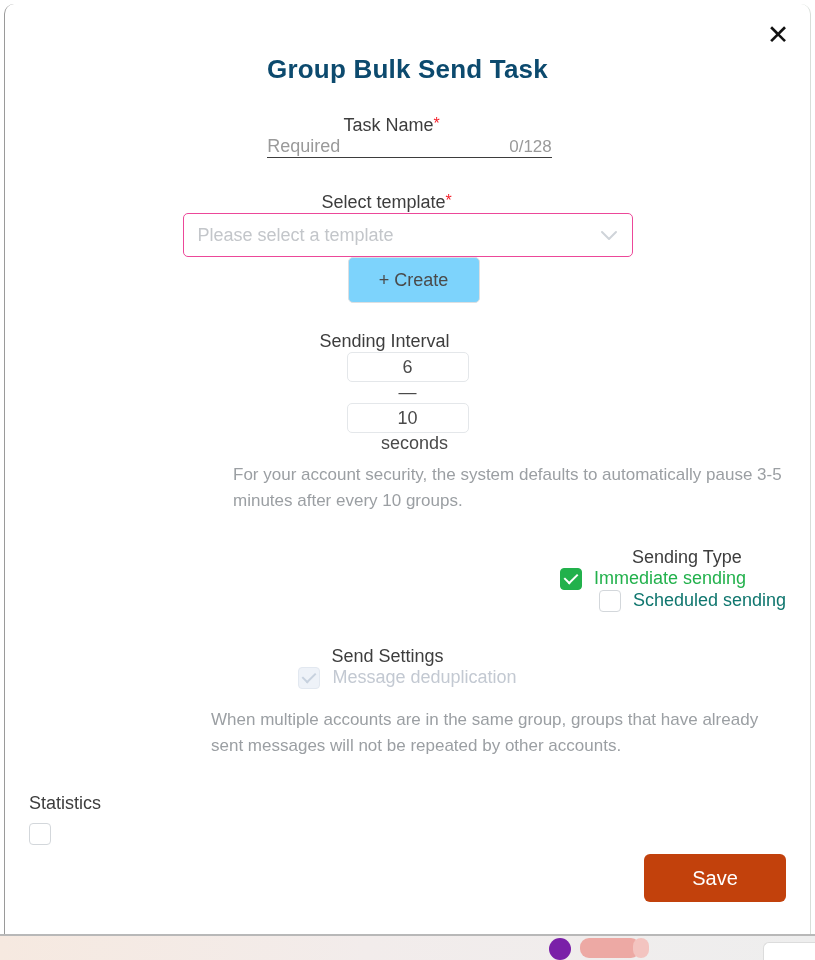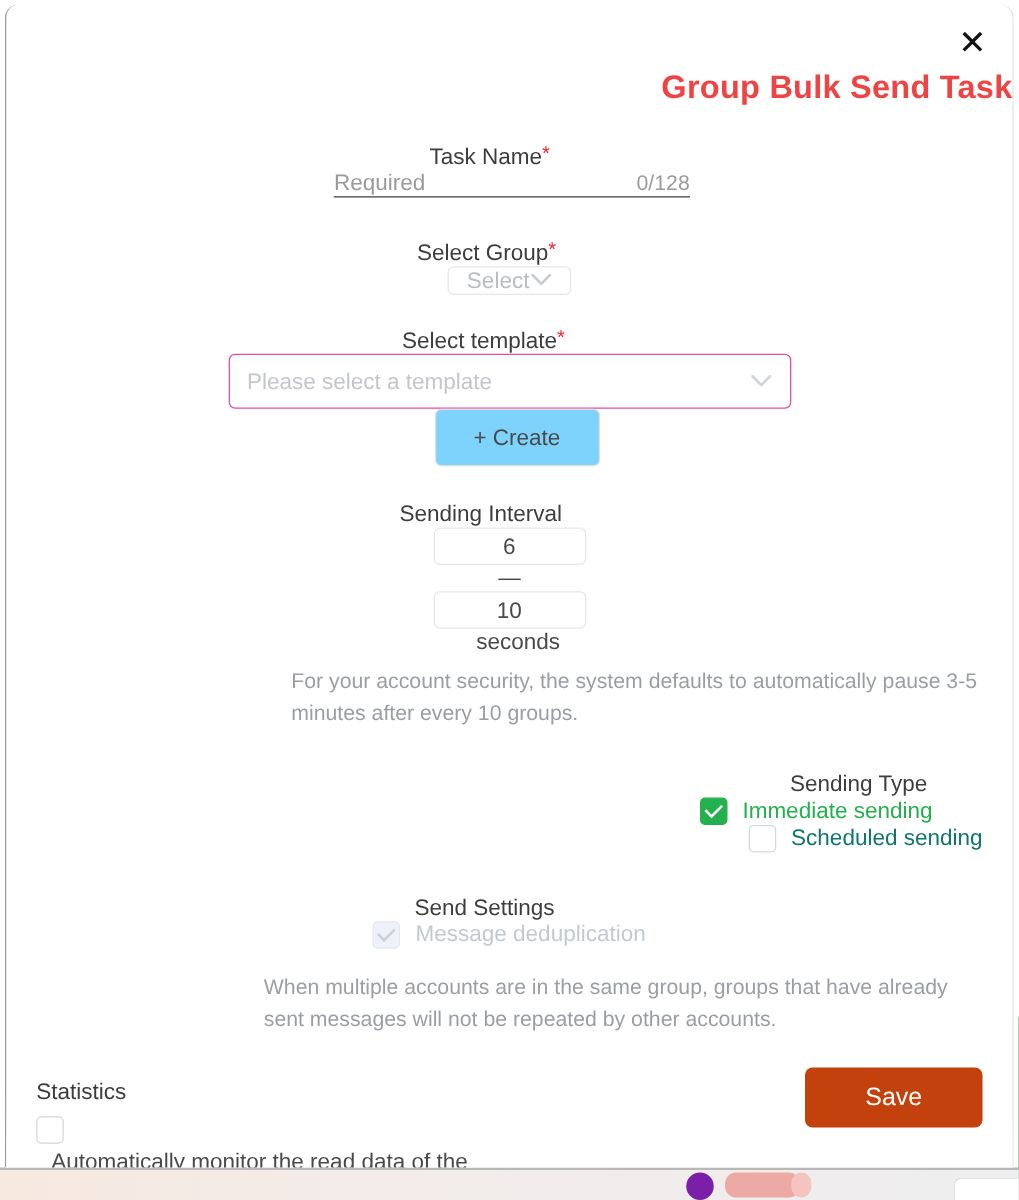--- a/index.html
+++ b/index.html
@@ -80,24 +80,24 @@
     display: flex; align-items: center; justify-content: center;
     font-size: 27px;
     line-height: 1;
     font-weight: bold;
     color: #111111;
     cursor: pointer;
     font-family: "DejaVu Sans", sans-serif;
   }
 
   #modal-title {
-    text-align: right;
+    text-align: center;
     font-size: 26px;
     font-weight: bold;
-    color: #ef4444;
+    color: #0c4a6e;
     padding-top: 50px;
     letter-spacing: .2px;
   }
 
   #form {
     padding: 0 24px 0 24px;
     margin-top: 30px;
   }
 
   .row {
@@ -336,31 +336,20 @@
   <div id="form">
 
     <div class="row" id="row-task-name">
       <div class="label" id="task-name-label"><span>Task Name</span><span class="req-star">*</span></div>
       <div id="task-name-underline">
         <input id="task-name-input" type="text" placeholder="Required" style="">
         <span id="task-name-counter">0/128</span>
       </div>
     </div>
 
-    <div class="row" id="row-select-group">
-      <div class="label" id="select-group-label"><span>Select Group</span><span class="req-star">*</span></div>
-      <div id="select-group-control">
-        <span id="select-group-value">Select</span>
-        <span class="chevron">
-          <svg width="18" height="11" viewBox="0 0 18 11" aria-hidden="true">
-              <polyline points="2,2 9,9 16,2" fill="none" stroke="#c8cdd2" stroke-width="2" stroke-linecap="round" stroke-linejoin="round"></polyline>
-            </svg>
-        </span>
-      </div>
-    </div>
 
     <div class="row" id="row-select-template">
       <div class="label" id="select-template-label"><span>Select template</span><span class="req-star">*</span></div>
       <div id="select-template-control">
         <span id="select-template-value">Please select a template</span>
         <span class="chevron">
           <svg width="18" height="11" viewBox="0 0 18 11" aria-hidden="true">
               <polyline points="2,2 9,9 16,2" fill="none" stroke="#cfd4d9" stroke-width="2" stroke-linecap="round" stroke-linejoin="round"></polyline>
             </svg>
         </span>
@@ -396,21 +385,20 @@
         <span class="cbx-label muted">Message deduplication</span>
       </div>
     </div>
     <div class="hint" id="send-settings-hint">When multiple accounts are in the same group, groups that have already sent messages will not be repeated by other accounts.</div>
 
     <div class="row" id="row-statistics">
       <div class="label" id="statistics-label">Statistics</div>
       <div id="statistics-cbx-wrap">
         <span class="cbx"></span>
       </div>
-      <div id="statistics-text">Automatically monitor the read data of the message after sending successfully</div>
     </div>
 
   </div>
 
   <div id="footer">
     <button id="save-btn">Save</button>
   </div>
 
 </div>
 

